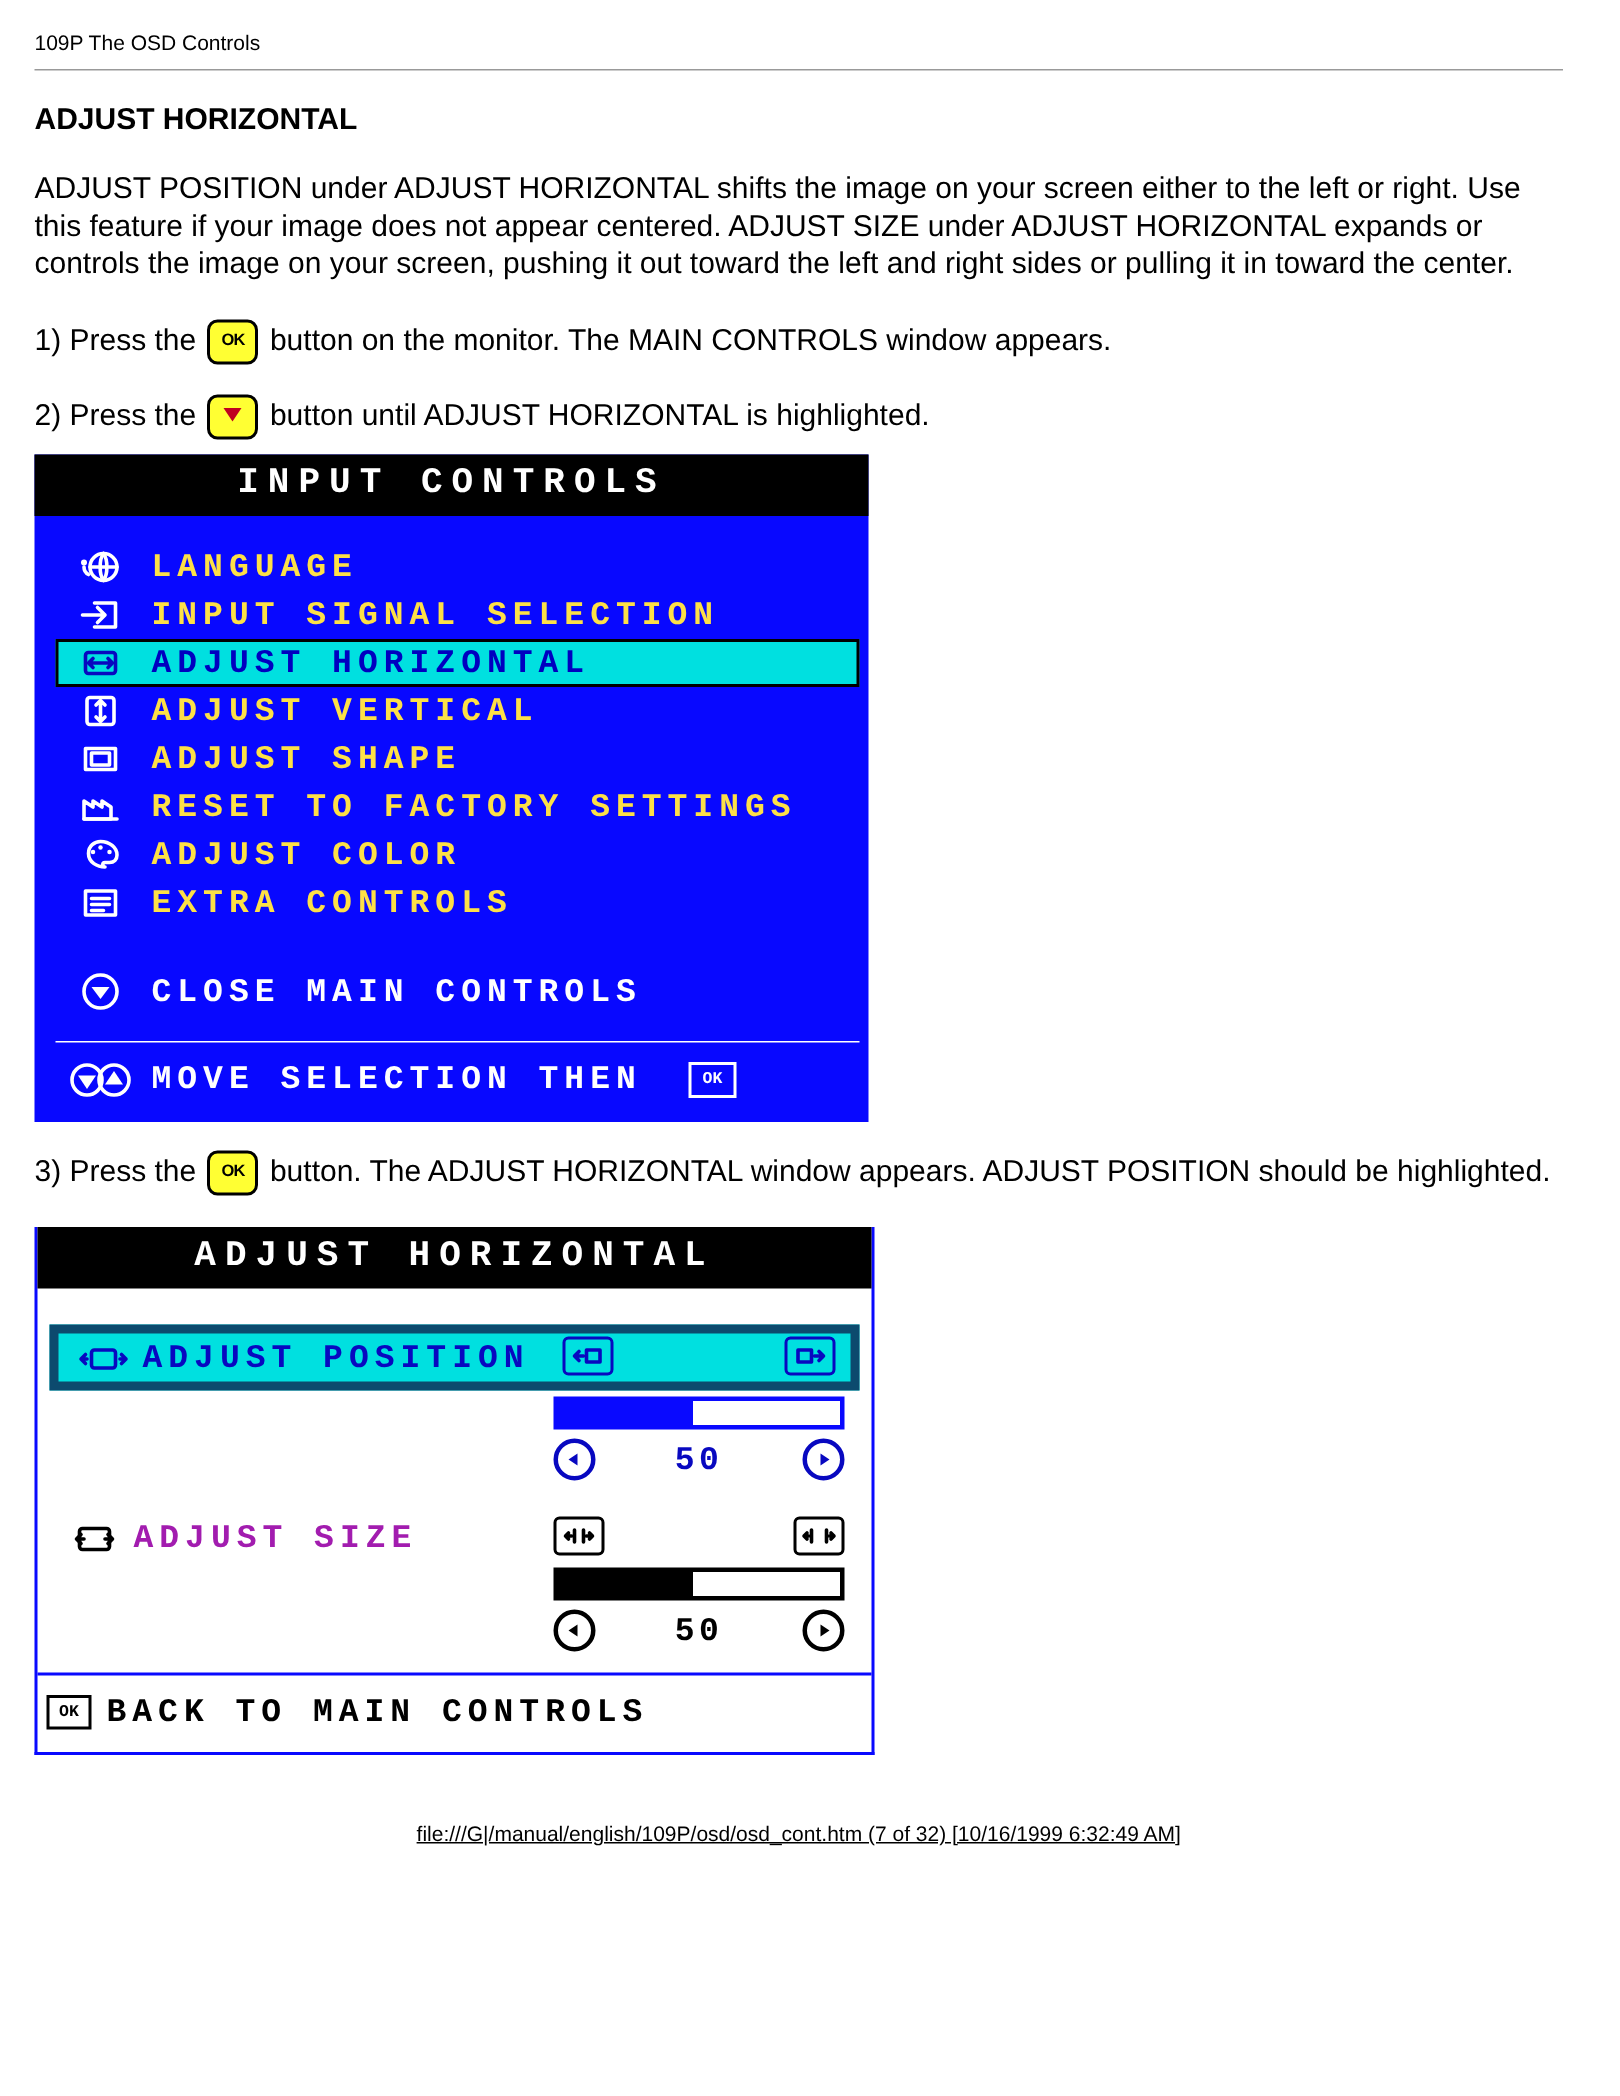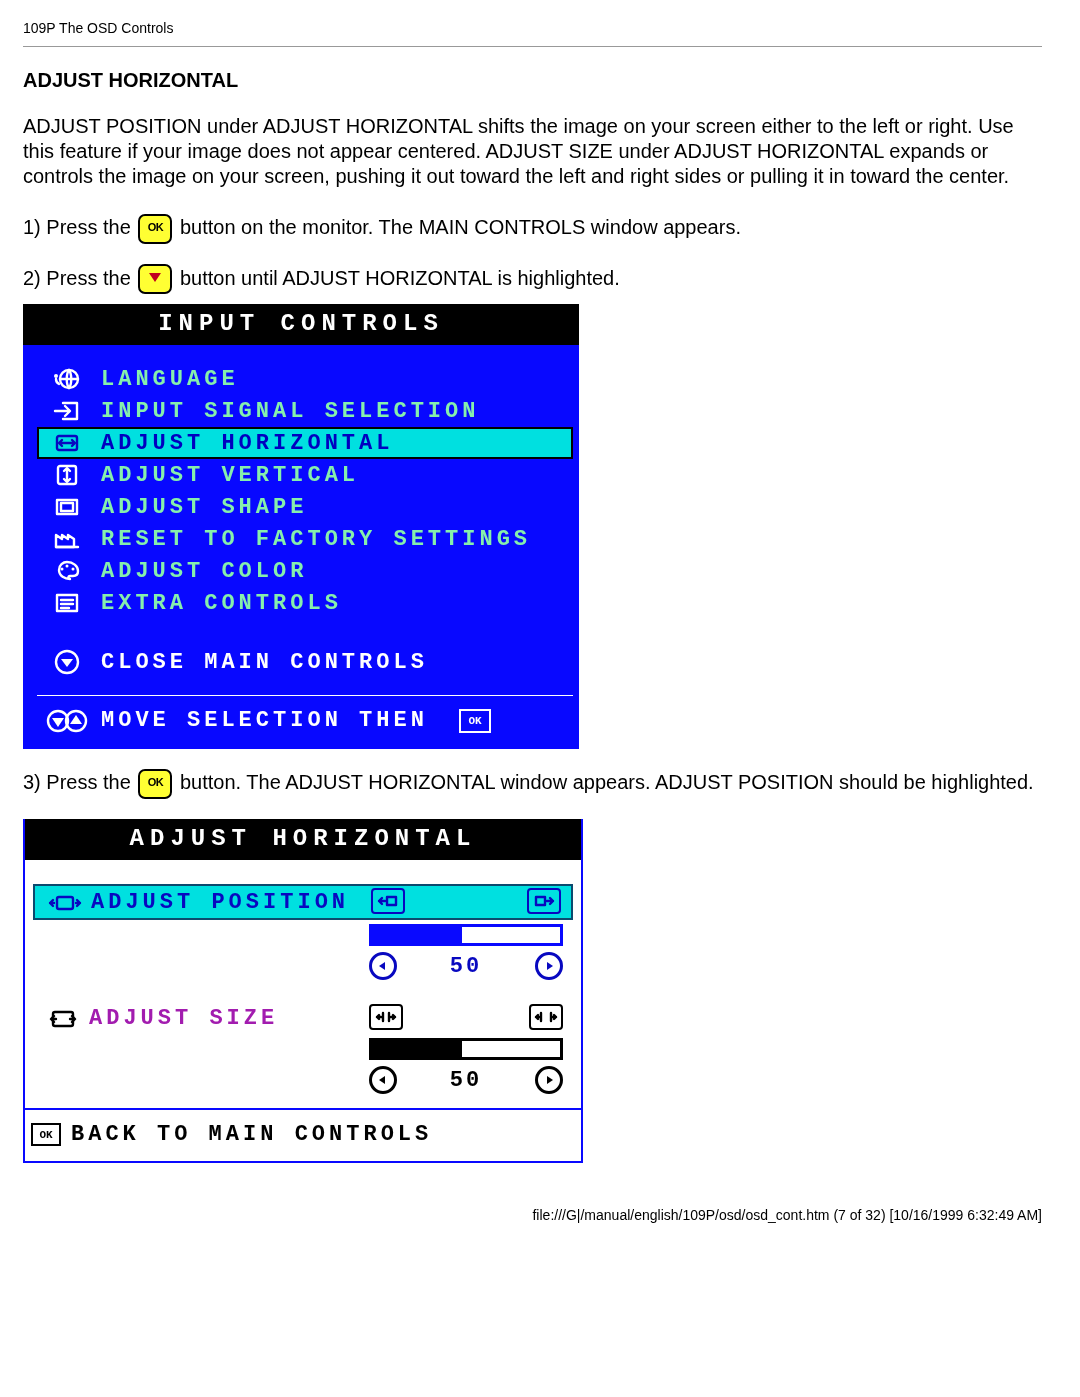--- a/index.html
+++ b/index.html
@@ -81,21 +81,21 @@
     text-align: center;
     padding: 6px 0 8px;
   }
   .osd-body-main {
     padding: 18px 6px 0px 14px;
   }
   .osd-row-main {
     display: flex;
     align-items: center;
     height: 28px;
-    color: #86efac;
+    color: #fde047;
     font-weight: bold;
     font-size: 22px;
     letter-spacing: 4px;
     border: 2px solid transparent;
   }
   .osd-row-main.highlighted {
     background: #00e0e0;
     color: #0000c0;
     border: 2px solid #000;
   }
@@ -180,21 +180,21 @@
   }
   .sub-row {
     display: grid;
     grid-template-columns: 52px 280px 1fr;
     align-items: start;
     padding: 2px 4px;
     margin-bottom: 4px;
   }
   .sub-row.highlighted {
     background: #00e0e0;
-    border: 2px solid #0c4a6e;
+    border: 6px solid #0c4a6e;
   }
   .sub-row .sub-icon {
     display: flex;
     justify-content: center;
     padding-top: 2px;
   }
   .sub-row .sub-label {
     color: #0808c0;
     font-weight: bold;
     font-size: 22px;
@@ -276,23 +276,24 @@
     align-items: center;
     justify-content: center;
     color: #000;
     font-size: 11px;
     font-weight: bold;
     letter-spacing: 0;
     margin: 0 10px 0 2px;
   }
 
   .bottom-footer {
-    text-align: right;
+    text-align: center;
     font-size: 14px;
     margin-top: 44px;
+    text-decoration: underline;
   }
 
   
   svg { overflow: visible; }
   .stroke-w { stroke: #fff; stroke-width: 2.4; fill: none; stroke-linecap: round; stroke-linejoin: round; }
   .stroke-b { stroke: #0808c0; stroke-width: 2.4; fill: none; stroke-linecap: round; stroke-linejoin: round; }
   .stroke-k { stroke: #000; stroke-width: 2.4; fill: none; stroke-linecap: round; stroke-linejoin: round; }
 </style>
 </head>
 <body>

